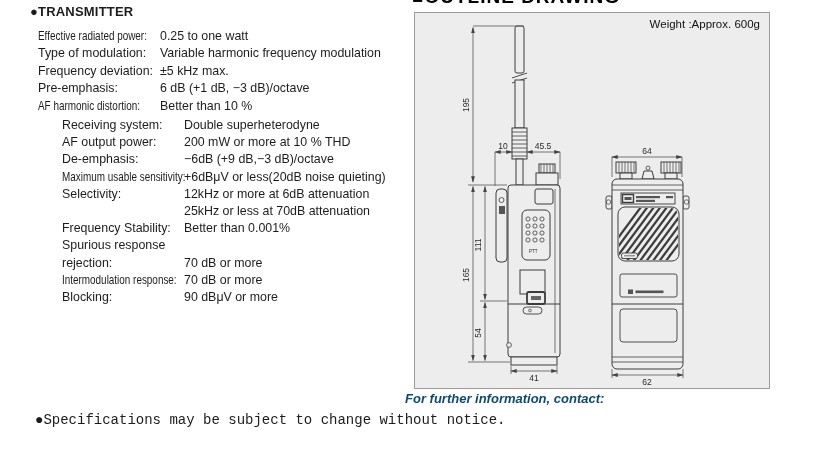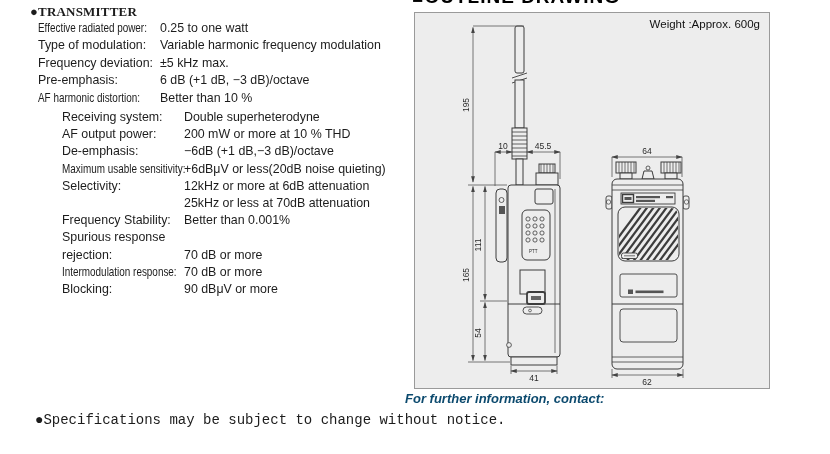--- a/index.html
+++ b/index.html
@@ -20,25 +20,24 @@
     left: 38px;
     top: 0;
     width: 375px;
   }
   .spec-title {
     font-weight: bold;
     font-size: 13px;
     line-height: 17px;
     margin-left: -8px;
     letter-spacing: 0.2px;
-    font-family: Liberation Serif, serif;
   }
   .spec-title.first { margin-top: 3px; }
   .spec-title.second { margin-top: 15px; }
-  .tx-rows { margin-top: 0; }
+  .tx-rows { margin-top: 8px; }
   .rx-rows { margin-top: 2px; margin-left: 24px; }
   .spec-row {
     display: flex;
     font-size: 12.4px;
     line-height: 17.4px;
     white-space: nowrap;
   }
   .rx-rows .spec-row { line-height: 17.2px; }
   .spec-label {
     width: 122px;
@@ -144,21 +143,21 @@
       <div class="spec-row">
         <span class="spec-label">Receiving system:</span>
         <span class="spec-value">Double superheterodyne</span>
       </div>
       <div class="spec-row">
         <span class="spec-label">AF output power:</span>
         <span class="spec-value">200 mW or more at 10 % THD</span>
       </div>
       <div class="spec-row">
         <span class="spec-label">De-emphasis:</span>
-        <span class="spec-value">−6dB (+1 dB,−3 dB)/octave</span>
+        <span class="spec-value">−6dB (+9 dB,−3 dB)/octave</span>
       </div>
       <div class="spec-row">
         <span class="spec-label condensed">Maximum usable sensitivity:</span>
         <span class="spec-value">+6dBμV or less(20dB noise quieting)</span>
       </div>
       <div class="spec-row">
         <span class="spec-label">Selectivity:</span>
         <span class="spec-value">12kHz or more at 6dB attenuation</span>
       </div>
       <div class="spec-row">

